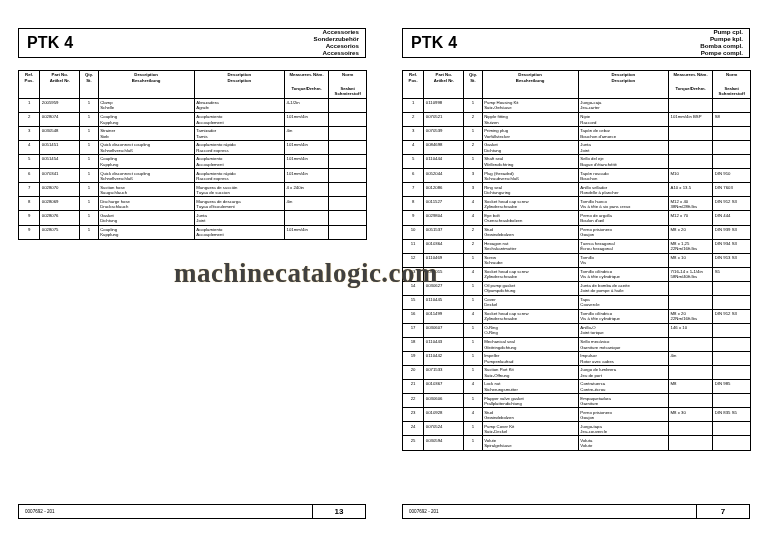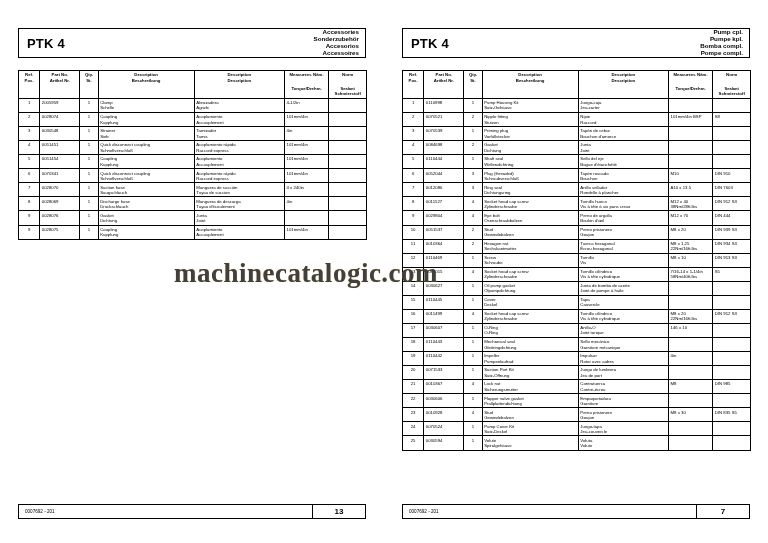--- a/index.html
+++ b/index.html
@@ -33,21 +33,21 @@
     display: flex;
     align-items: stretch;
     border: 1px solid #000;
     height: 30px;
     box-sizing: border-box;
   }
   .hdr-left {
     display: flex;
     align-items: center;
     padding-left: 8px;
-    font-size: 13px;
+    font-size: 16px;
     font-weight: bold;
     letter-spacing: 0.2px;
     flex: 1;
   }
   .hdr-right {
     text-align: right;
     padding-right: 6px;
     font-size: 6.2px;
     font-weight: bold;
     line-height: 1.12;

